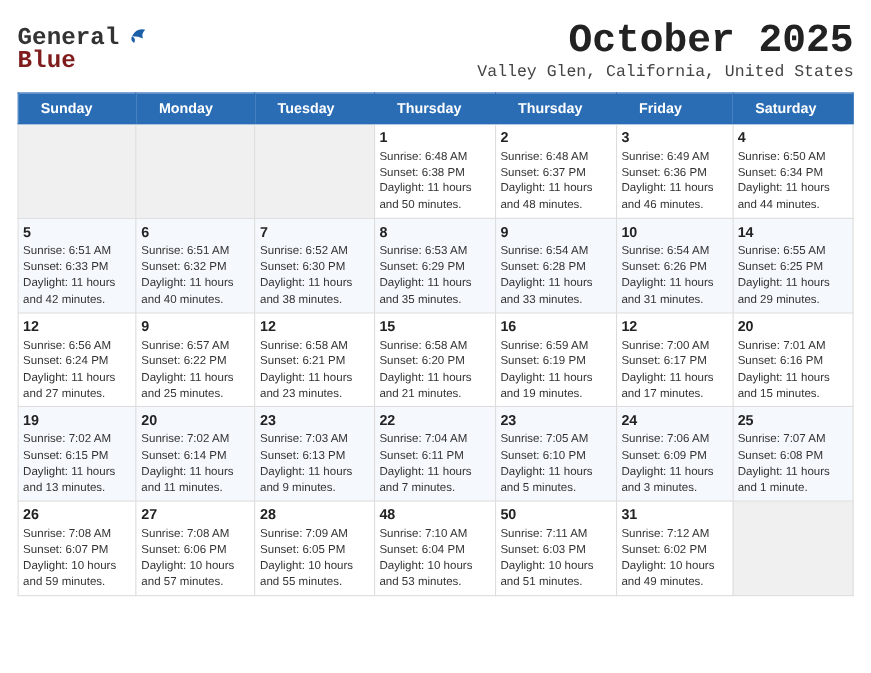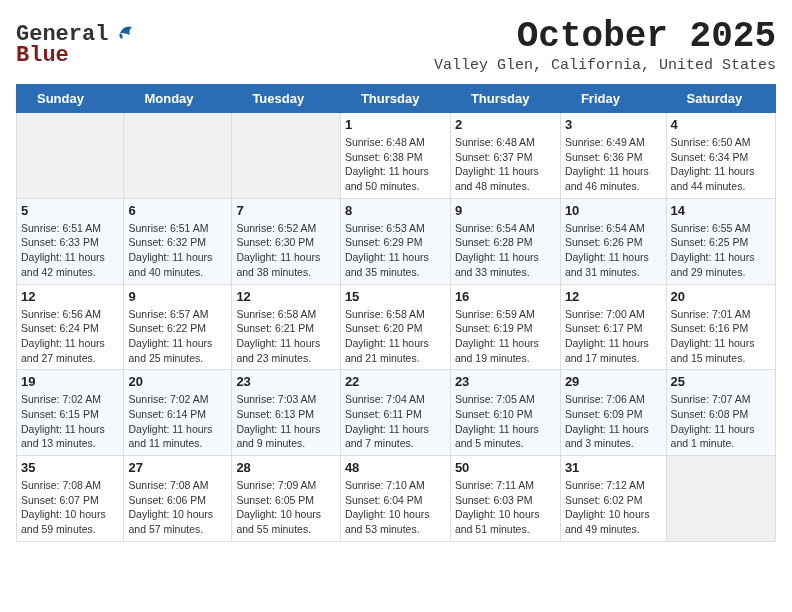--- a/index.html
+++ b/index.html
@@ -207,31 +207,31 @@
         </td>
         <td>
           <span class="day-number">22</span>
           <div class="day-info">Sunrise: 7:04 AM<br>Sunset: 6:11 PM<br>Daylight: 11 hours and 7 minutes.</div>
         </td>
         <td>
           <span class="day-number">23</span>
           <div class="day-info">Sunrise: 7:05 AM<br>Sunset: 6:10 PM<br>Daylight: 11 hours and 5 minutes.</div>
         </td>
         <td>
-          <span class="day-number">29</span>
+          <span class="day-number">24</span>
           <div class="day-info">Sunrise: 7:06 AM<br>Sunset: 6:09 PM<br>Daylight: 11 hours and 3 minutes.</div>
         </td>
         <td>
           <span class="day-number">25</span>
           <div class="day-info">Sunrise: 7:07 AM<br>Sunset: 6:08 PM<br>Daylight: 11 hours and 1 minute.</div>
         </td>
       </tr>
       <tr>
         <td>
-          <span class="day-number">35</span>
+          <span class="day-number">26</span>
           <div class="day-info">Sunrise: 7:08 AM<br>Sunset: 6:07 PM<br>Daylight: 10 hours and 59 minutes.</div>
         </td>
         <td>
           <span class="day-number">27</span>
           <div class="day-info">Sunrise: 7:08 AM<br>Sunset: 6:06 PM<br>Daylight: 10 hours and 57 minutes.</div>
         </td>
         <td>
           <span class="day-number">28</span>
           <div class="day-info">Sunrise: 7:09 AM<br>Sunset: 6:05 PM<br>Daylight: 10 hours and 55 minutes.</div>
         </td>

